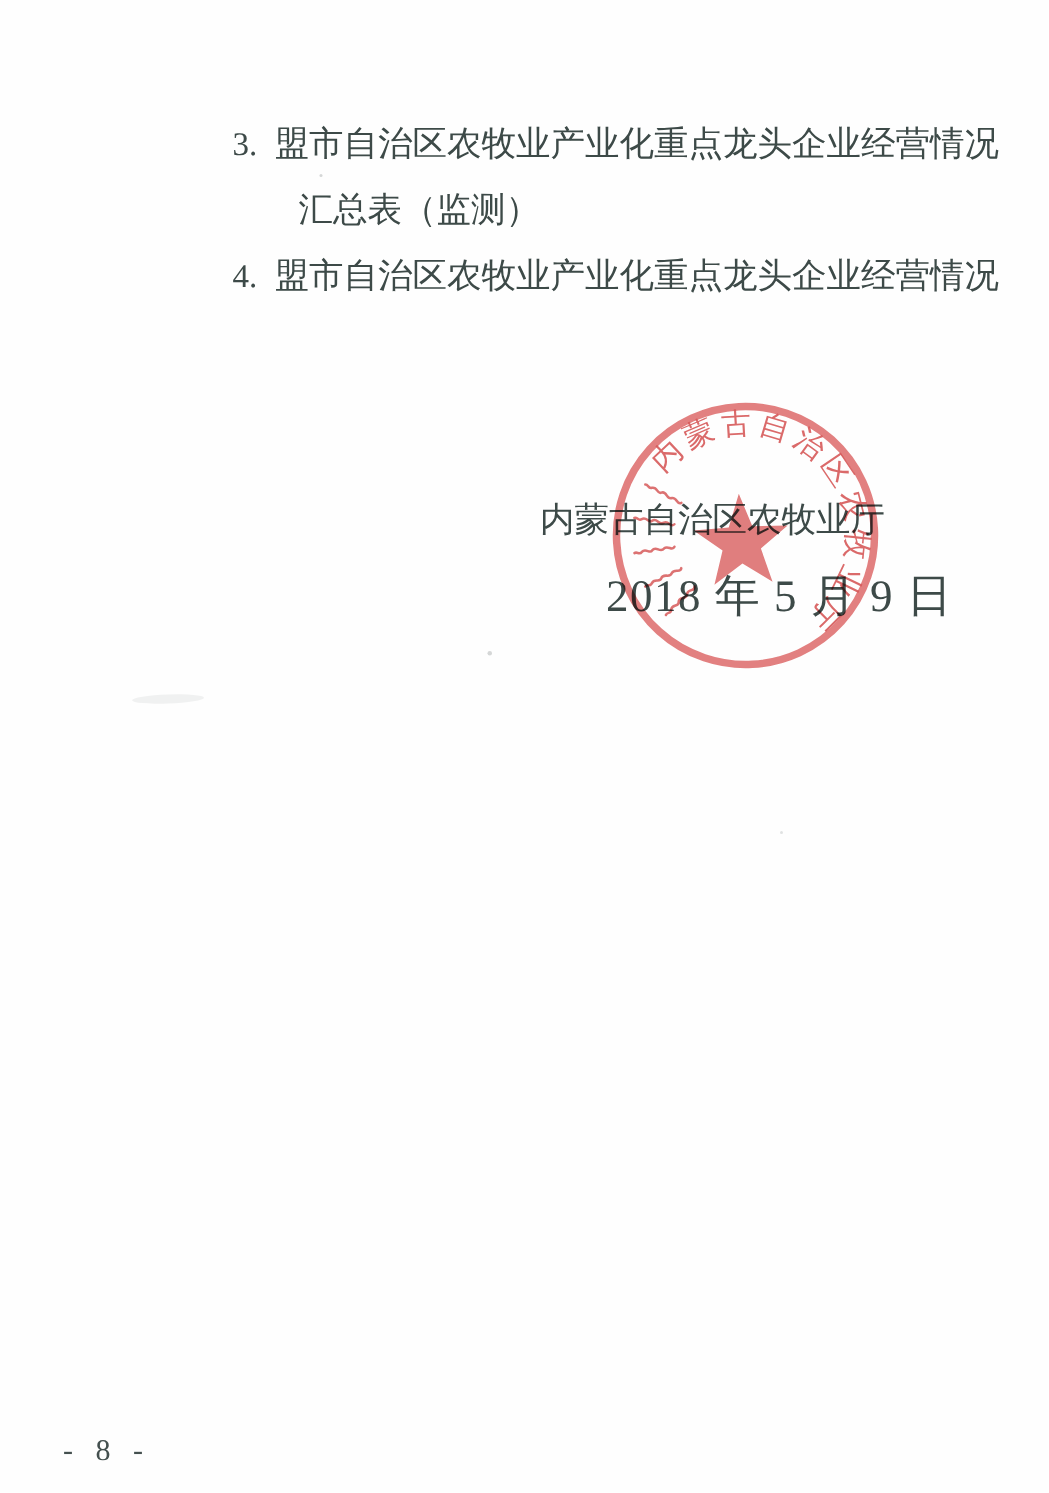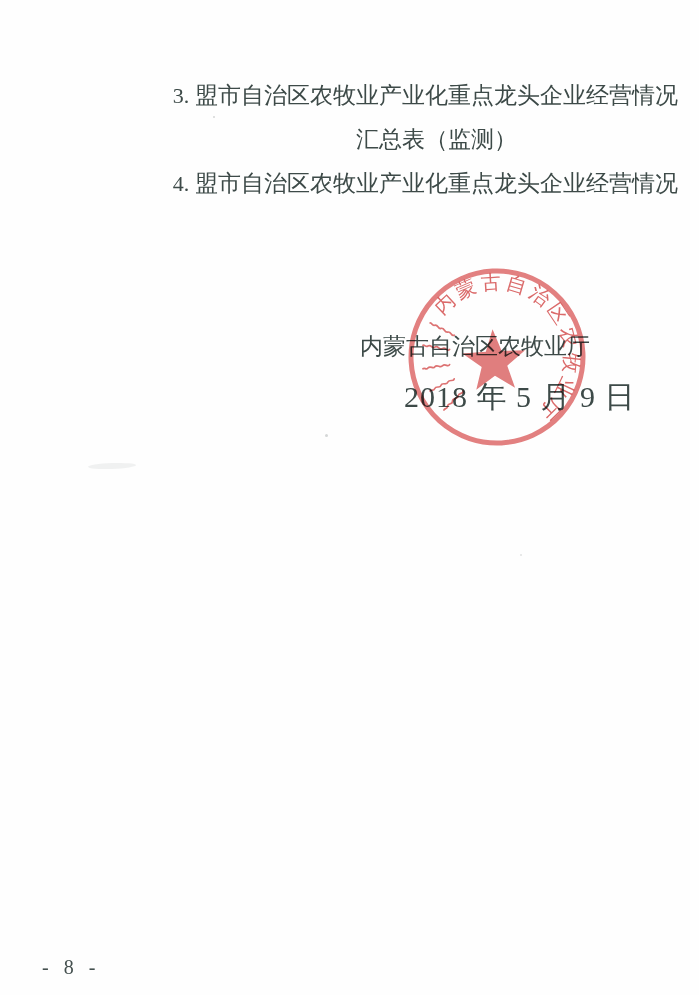--- a/index.html
+++ b/index.html
@@ -2,26 +2,25 @@
 <html><head>
 <meta charset="utf-8">
 <style>
   * { margin:0; padding:0; box-sizing:border-box; }
   html,body { background:#ffffff; }
   .doc-page {
     position:relative; width:699px; height:995px;
     background:#fefefe; overflow:hidden;
     font-family:"Liberation Serif","DejaVu Serif",serif;
     color:#3d4a48;
-    text-align:center;
   }
   .attachment-item { position:absolute; left:155px; width:535px; font-size:23px; }
   .attachment-item .row1 { line-height:28px; white-space:nowrap; }
   .attachment-item .num { display:inline-block; width:28px; font-size:22px; }
-  .attachment-item .line2 { margin-left:28px; margin-top:16px; line-height:28px; }
+  .attachment-item .line2 { margin-left:44px; margin-top:16px; line-height:28px; }
   .issuer { position:absolute; left:360px; top:331px; font-size:23px; white-space:nowrap; }
   .sig-date { position:absolute; left:404px; top:377px; font-size:30px; letter-spacing:1px; white-space:nowrap; }
   .seal { position:absolute; left:405px; top:265px; width:184px; height:184px;
           mix-blend-mode:multiply; transform:rotate(-3deg); }
   .page-num { position:absolute; left:42px; top:956px; font-size:20px;
               letter-spacing:5px; color:#44504f; }
   .smudge { position:absolute; left:88px; top:463px; width:48px; height:6px;
             background:rgba(120,130,130,0.10); border-radius:50%; transform:rotate(-2deg); }
   .speck { position:absolute; border-radius:50%; background:rgba(90,100,100,0.25); }
   .speck.s1 { left:213px; top:116px; width:2px; height:2px; }

